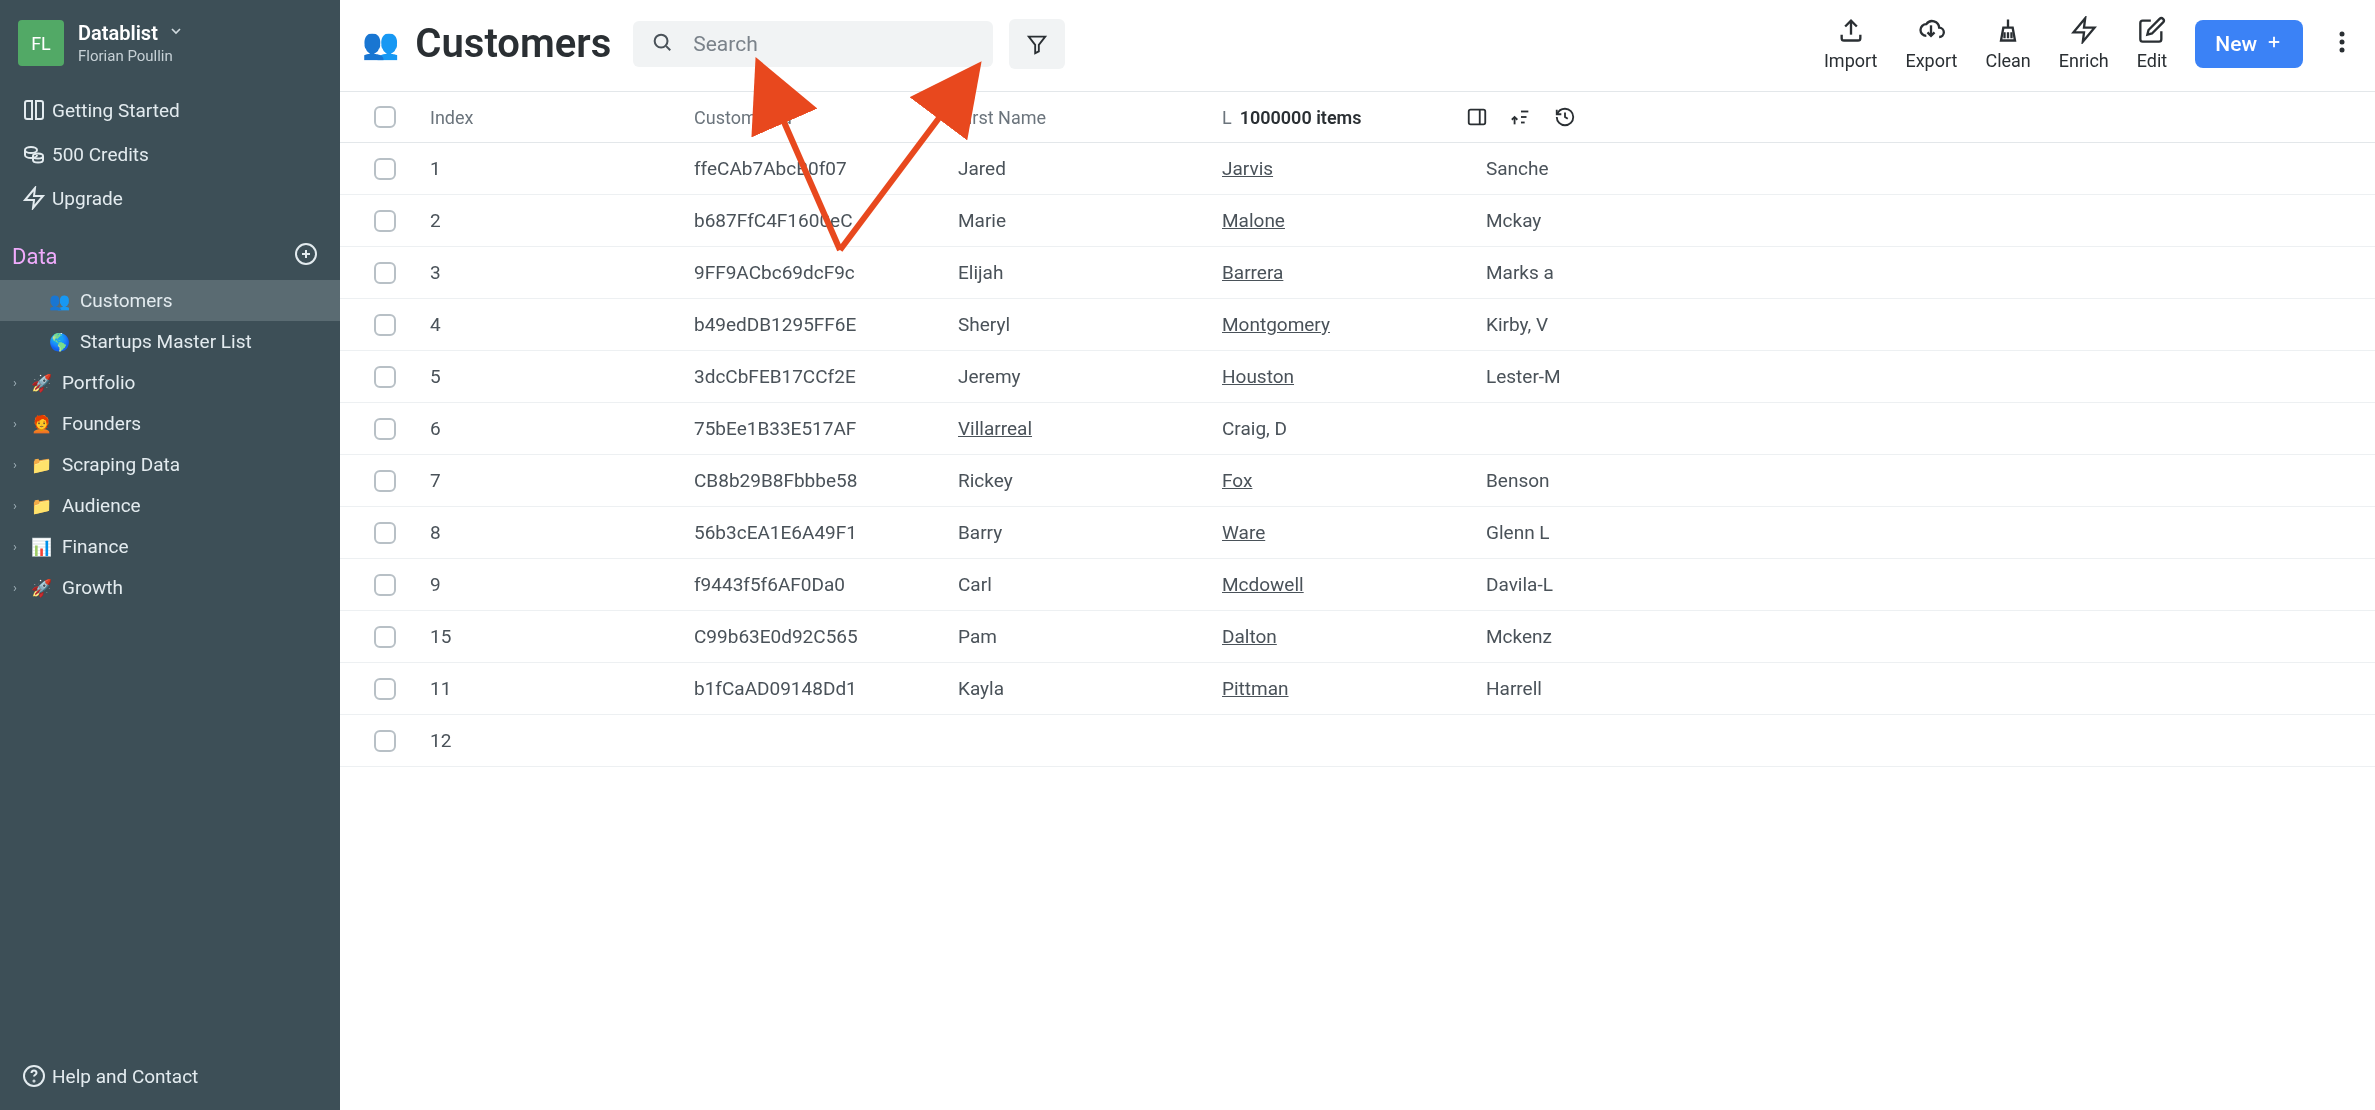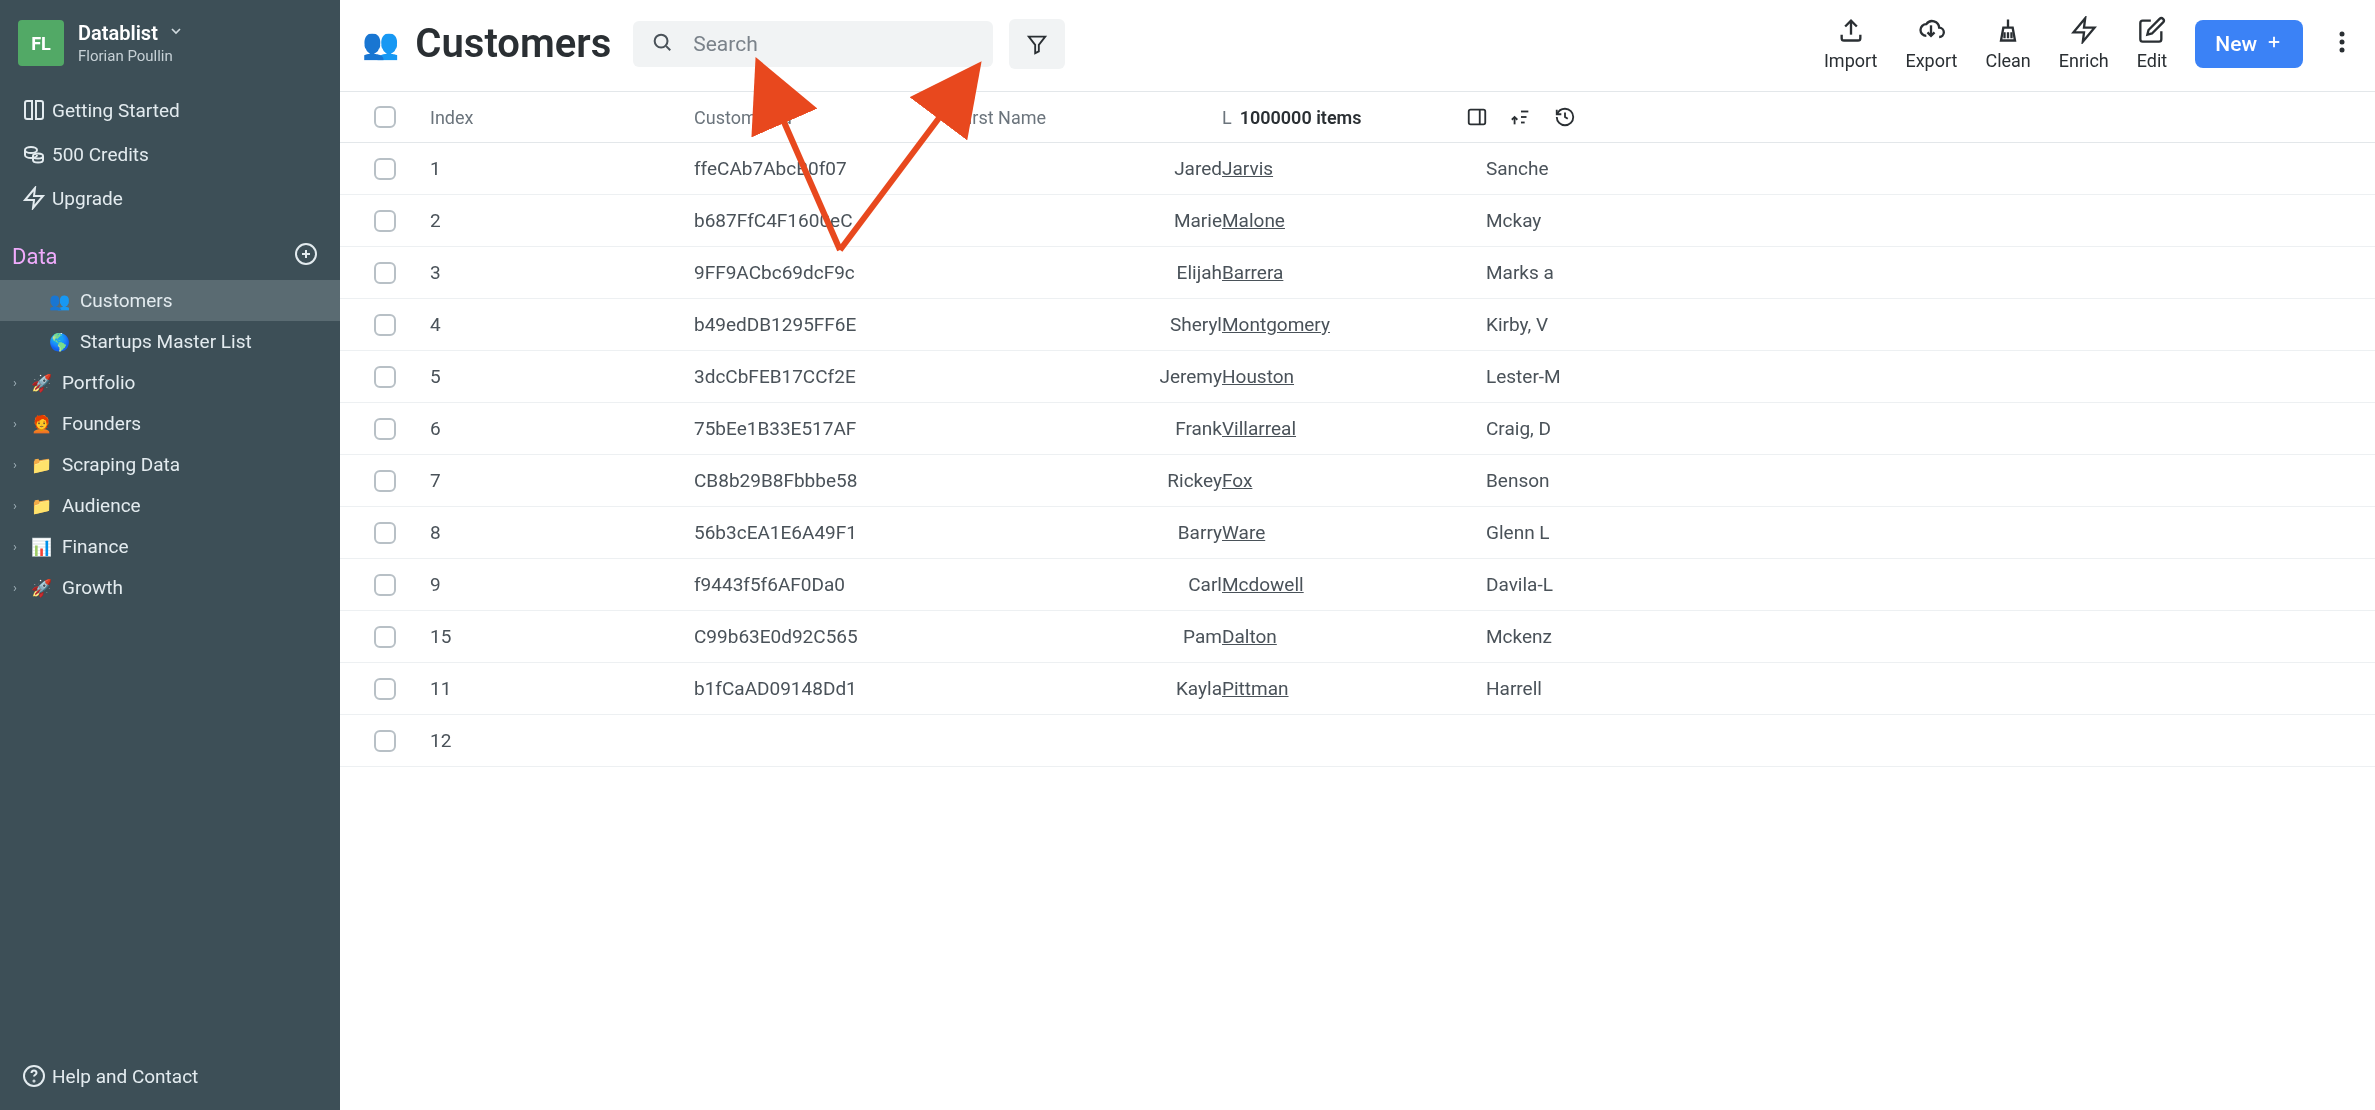--- a/index.html
+++ b/index.html
@@ -1,21 +1,21 @@
 <!DOCTYPE html>
 <html><head>
   <meta charset="utf-8">
   <style>
     * { margin: 0; padding: 0; box-sizing: border-box; font-family: -apple-system, BlinkMacSystemFont, "Segoe UI", Roboto, sans-serif; }
     body { display: flex; height: 100vh; overflow: hidden; background: #fff; }
 
     
     .sidebar { width: 340px; background: #3d4f57; color: #d0dadf; display: flex; flex-direction: column; padding-top: 12px; flex-shrink: 0; }
     .sb-header { display: flex; align-items: center; gap: 14px; padding: 8px 18px 18px 18px; }
-    .avatar { width: 46px; height: 46px; background: #52a966; display: flex; align-items: center; justify-content: center; color: #fff; font-size: 18px; font-weight: 700; border-radius: 4px; }
+    .avatar { width: 46px; height: 46px; background: #52a966; display: flex; align-items: center; justify-content: center; color: #fff; font-size: 18px; font-weight: 400; border-radius: 4px; }
     .sb-header-txt { display: flex; flex-direction: column; gap: 2px; }
     .sb-title-row { display: flex; align-items: center; gap: 10px; }
     .sb-title { color: #fff; font-size: 20px; font-weight: 600; }
     .sb-user { color: #c7d1d6; font-size: 15px; }
     .chev-down { width: 16px; height: 16px; }
 
     .sb-top { padding: 4px 0; }
     .sb-item { display: flex; align-items: center; gap: 6px; padding: 10px 22px; font-size: 19px; color: #e3ebef; cursor: pointer; }
     .sb-item .ic { width: 24px; height: 24px; display: flex; align-items: center; justify-content: center; flex-shrink: 0; }
 
@@ -59,21 +59,21 @@
     .items-count { color: #2a2f33; font-weight: 600; }
     .col-tools { display: flex; gap: 22px; padding: 14px 20px; margin-left: -40px; }
     .col-tools .tool-ic { width: 22px; height: 22px; cursor: pointer; color: #2a2f33; }
 
     
     .rows { flex: 1; overflow-y: auto; }
     .row { display: flex; align-items: center; border-bottom: 1px solid #edf0f2; font-size: 19px; color: #4a5259; }
     .cell-check { width: 90px; display: flex; justify-content: center; padding: 14px 0; }
     .cell-index { width: 264px; padding: 14px 0; }
     .cell-cid { width: 264px; padding: 14px 0; }
-    .cell-fn { width: 264px; padding: 14px 0; text-align: right; }
+    .cell-fn { width: 264px; padding: 14px 0; }
     .cell-ln { width: 264px; padding: 14px 0; text-decoration: underline; }
     .cell-extra { padding: 14px 0; }
 
     
     .arrows { position: absolute; top: 0; left: 340px; right: 0; pointer-events: none; }
 
     .ic svg, .tb-ic svg, .tool-ic svg { width: 100%; height: 100%; }
   </style>
 </head>
 <body>
@@ -348,21 +348,20 @@
         <div class="cell-fn">Jeremy</div>
         <div class="cell-ln">Houston</div>
         <div class="cell-extra">Lester-M</div>
       </div>
       <div class="row">
         <div class="cell-check">
           <div class="checkbox"></div>
         </div>
         <div class="cell-index">6</div>
         <div class="cell-cid">75bEe1B33E517AF</div>
-        <div class="cell-fn">Frank</div>
         <div class="cell-ln">Villarreal</div>
         <div class="cell-extra">Craig, D</div>
       </div>
       <div class="row">
         <div class="cell-check">
           <div class="checkbox"></div>
         </div>
         <div class="cell-index">7</div>
         <div class="cell-cid">CB8b29B8Fbbbe58</div>
         <div class="cell-fn">Rickey</div>

